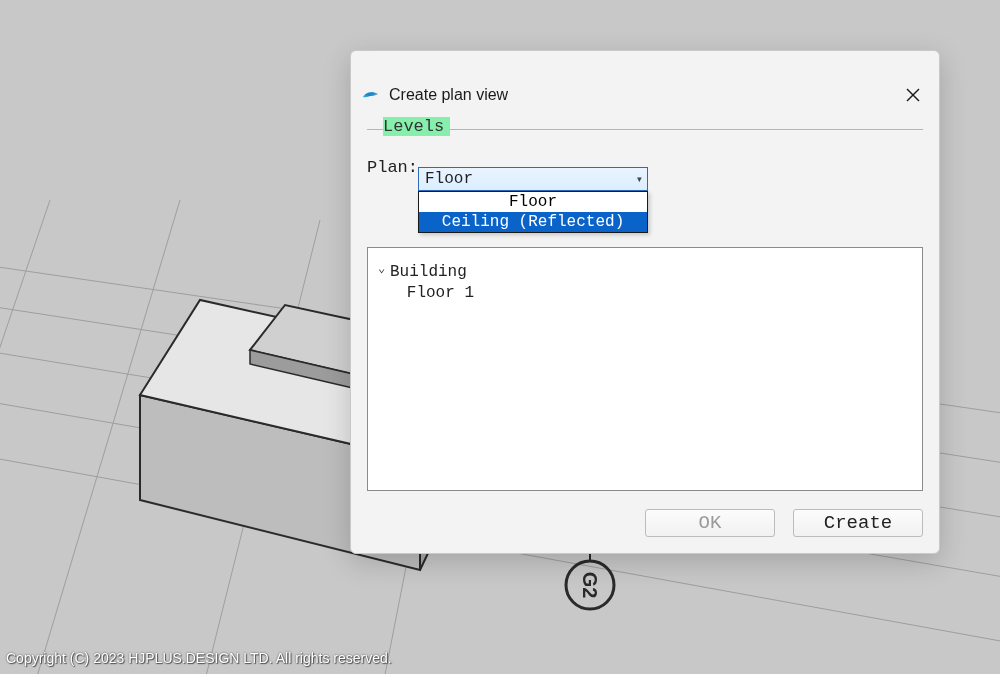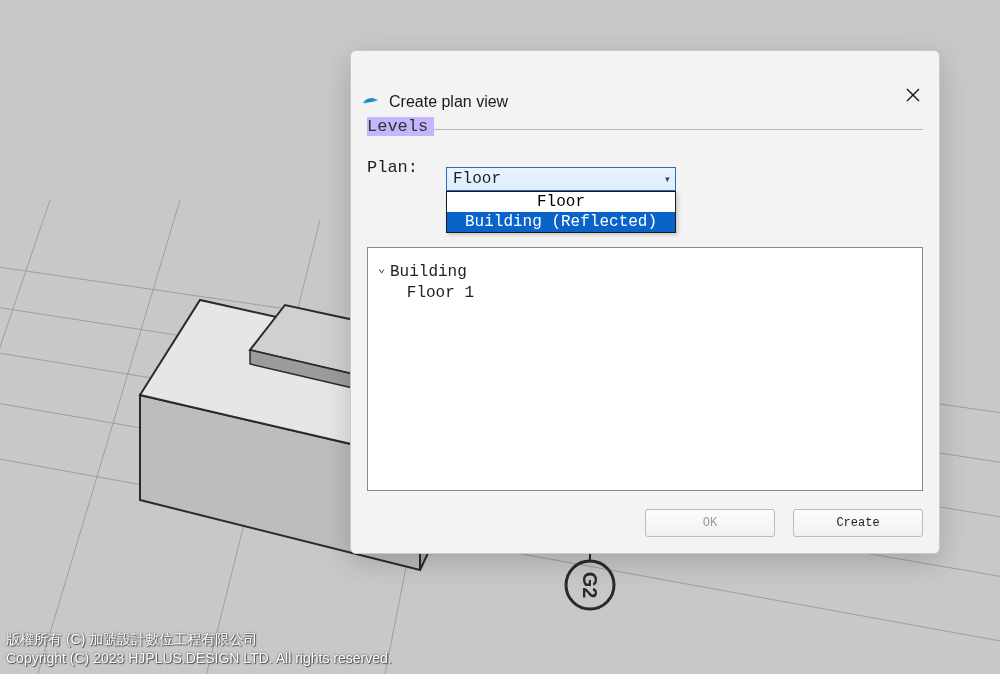--- a/index.html
+++ b/index.html
@@ -23,21 +23,21 @@
     position: absolute;
     left: 350px; top: 50px;
     width: 590px; height: 504px;
     background: #f3f3f3;
     border: 1px solid #c9c9c9;
     border-radius: 6px;
     box-shadow: 0 8px 28px rgba(0,0,0,0.18);
     display: flex; flex-direction: column;
   }
   .titlebar {
-    height: 40px; display: flex; align-items: flex-end;
+    height: 40px; display: flex; align-items: center;
     padding: 0 4px 0 10px;
     margin-top: 28px;
   }
   .titlebar .app-icon {
     width: 20px; height: 20px; margin-right: 8px;
     display: inline-flex; align-items: center; justify-content: center;
   }
   .titlebar .title-text {
     font-size: 16px; color: #1a1a1a; flex: 1 1 auto;
   }
@@ -48,31 +48,31 @@
   }
 
   .body {
     flex: 1 1 auto; padding: 0 16px 0 16px;
     font-family: "Courier New", monospace;
   }
   .fieldset {
     position: relative; margin-top: 18px;
   }
   .fieldset .legend {
-    position: absolute; top: -12px; left: 0;
-    font-size: 17px; color: #333; background: #c4b5fd; padding-right: 6px;
+    position: absolute; top: -12px; left: 16px;
+    font-size: 17px; color: #333; background: #86efac; padding-right: 6px;
     font-family: "Courier New", monospace;
     text-align: center;
   }
   .fieldset .line {
     border-top: 1px solid #b5b5b5;
   }
 
   .plan-row {
-    display: flex; align-items: flex-start; gap: 28px;
+    display: flex; align-items: flex-start; 
     margin-top: 26px;
     position: relative;
     text-align: center;
   }
   .plan-label {
     font-size: 17px; color: #222; padding-top: 2px;
     font-family: "Courier New", monospace;
   }
   .combo-wrap { position: relative; margin-top: 11px; }
   .combo {
@@ -122,21 +122,21 @@
   .button-row {
     display: flex; justify-content: flex-end; gap: 18px;
     padding: 18px 16px 16px;
   }
   .btn {
     width: 130px; height: 28px;
     border: 1px solid #bcbcbc;
     background: linear-gradient(#fcfcfc, #f1f1f1);
     border-radius: 3px;
     display: flex; align-items: center; justify-content: center;
-    font-size: 12px;
+    font-size: 19px;
     font-family: "Courier New", monospace;
   }
   .btn.disabled { color: #9a9a9a; }
   .btn.enabled { color: #222; cursor: pointer; }
 </style>
 </head>
 <body>
 
 <div class="viewport">
 
@@ -199,36 +199,35 @@
         <div class="plan-row">
           <span class="plan-label">Plan:</span>
 
           <div class="combo-wrap">
             <div class="combo">
               <span>Floor</span>
               <span class="chev">▾</span>
             </div>
             <div class="combo-list">
               <div class="combo-opt">Floor</div>
-              <div class="combo-opt selected">Building (Reflected)</div>
+              <div class="combo-opt selected">Ceiling (Reflected)</div>
             </div>
           </div>
         </div>
 
         <div class="tree-box">
           <div class="tree-row"><span class="tree-caret"></span><span>Building</span></div>
           <div class="tree-row">   <span>Floor 1</span></div>
         </div>
       </div>
     </div>
 
     <div class="button-row">
       <div class="btn disabled">OK</div>
       <div class="btn enabled">Create</div>
     </div>
   </div>
 
   <div class="footer-copy">
-    <div>版權所有 (C) 加號設計數位工程有限公司</div>
     <div>Copyright (C) 2023 HJPLUS.DESIGN LTD. All rights reserved.</div>
   </div>
 
 </div>
 
 </body></html>

